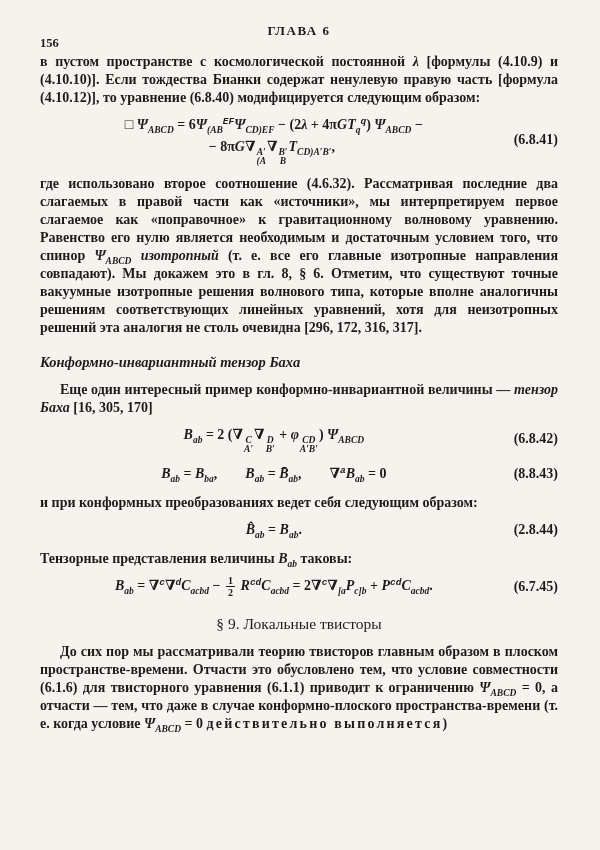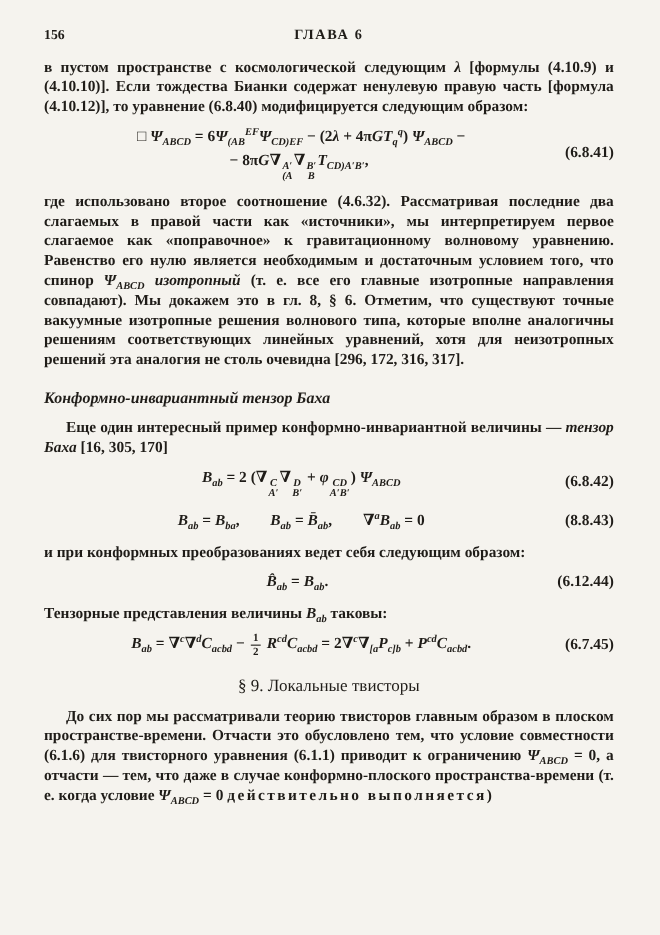--- a/index.html
+++ b/index.html
@@ -17,29 +17,29 @@
     font-size:14px;
     font-weight:700;
     line-height:18px;
   }
   .running-head{
     position:relative;
     height:16px;
     margin-bottom:15px;
     font-size:12.5px;
   }
-  .pgnum{position:absolute;left:0;top:0;}
+  .pgnum{position:absolute;left:0;top:12px;}
   .chap{position:absolute;left:0;right:0;top:0;text-align:center;letter-spacing:1.5px;font-size:13px;}
   p{margin:0;text-align:justify;hyphens:auto;-webkit-hyphens:auto;}
   .indent{text-indent:20px;}
   .it{font-style:italic;}
   .lsp{letter-spacing:2.2px;}
   sub,sup{font-size:9.5px;line-height:0;font-style:italic;}
   sub{vertical-align:-3.5px;}
-  sup{vertical-align:5.5px;}
+  sup{vertical-align:5.5px;font-family:Liberation Mono, monospace;}
   .ss{
     display:inline-flex;flex-direction:column;justify-content:center;
     font-size:9.5px;line-height:9px;font-style:italic;
     vertical-align:-4px;margin:0 1px;
   }
   .ss .su,.ss .sb{display:block;}
   .frac{display:inline-block;text-align:center;vertical-align:-6px;margin:0 2px;}
   .frac .fn{display:block;font-size:10px;line-height:11px;border-bottom:1.3px solid currentColor;padding:0 2px;}
   .frac .fd{display:block;font-size:10px;line-height:11px;}
   .eq{display:flex;align-items:center;margin:7px 0 9px;}
@@ -60,21 +60,21 @@
 </head>
 <body>
 
 <div class="page">
 
   <div class="running-head">
     <span class="pgnum">156</span>
     <span class="chap">ГЛАВА 6</span>
   </div>
 
-  <p><span>в пустом пространстве с космологической следующим </span><span class="it">λ</span><span> [формулы (4.10.9) и (4.10.10)]. Если тождества Бианки содержат ненулевую правую часть [формула (4.10.12)], то уравнение (6.8.40) модифицируется следующим образом:</span></p>
+  <p><span>в пустом пространстве с космологической постоянной </span><span class="it">λ</span><span> [формулы (4.10.9) и (4.10.10)]. Если тождества Бианки содержат ненулевую правую часть [формула (4.10.12)], то уравнение (6.8.40) модифицируется следующим образом:</span></p>
 
   <div class="eq">
     <div class="eq-body">
       <div class="eq-line center"><span>□ </span><span class="it">Ψ<sub>ABCD</sub></span><span> = 6</span><span class="it">Ψ<sub>(AB</sub></span><span><sup>EF</sup></span><span class="it">Ψ<sub>CD)EF</sub></span><span> − (2</span><span class="it">λ</span><span> + 4π</span><span class="it">G</span><span class="it">T<sub>q</sub></span><span><sup>q</sup></span><span>) </span><span class="it">Ψ<sub>ABCD</sub></span><span> −</span></div>
       <div class="eq-line right"><span>− 8π</span><span class="it">G</span><span>∇<span class="ss">
               <span class="su">A′</span>
               <span class="sb">(A</span>
             </span></span><span>∇<span class="ss">
               <span class="su">B′</span>
               <span class="sb">B</span>
@@ -112,21 +112,21 @@
     </div>
     <span class="eq-num">(8.8.43)</span>
   </div>
 
   <p><span>и при конформных преобразованиях ведет себя следующим образом:</span></p>
 
   <div class="eq">
     <div class="eq-body">
       <div class="eq-line center"><span class="it">B̂<sub>ab</sub></span><span> = </span><span class="it">B<sub>ab</sub></span><span>.</span></div>
     </div>
-    <span class="eq-num">(6.12.44)</span>
+    <span class="eq-num">(2.8.44)</span>
   </div>
 
   <p><span>Тензорные представления величины </span><span class="it">B<sub>ab</sub></span><span> таковы:</span></p>
 
   <div class="eq">
     <div class="eq-body">
       <div class="eq-line center"><span class="it">B<sub>ab</sub></span><span> = </span><span>∇<sup>c</sup></span><span>∇<sup>d</sup></span><span class="it">C<sub>acbd</sub></span><span> − </span><span class="frac"><span class="fn">1</span><span class="fd">2</span></span><span> </span><span class="it">R<sup>cd</sup></span><span class="it">C<sub>acbd</sub></span><span> = 2</span><span>∇<sup>c</sup></span><span>∇<sub>[a</sub></span><span class="it">P<sub>c]b</sub></span><span> + </span><span class="it">P<sup>cd</sup></span><span class="it">C<sub>acbd</sub></span><span>.</span></div>
     </div>
     <span class="eq-num">(6.7.45)</span>
   </div>

